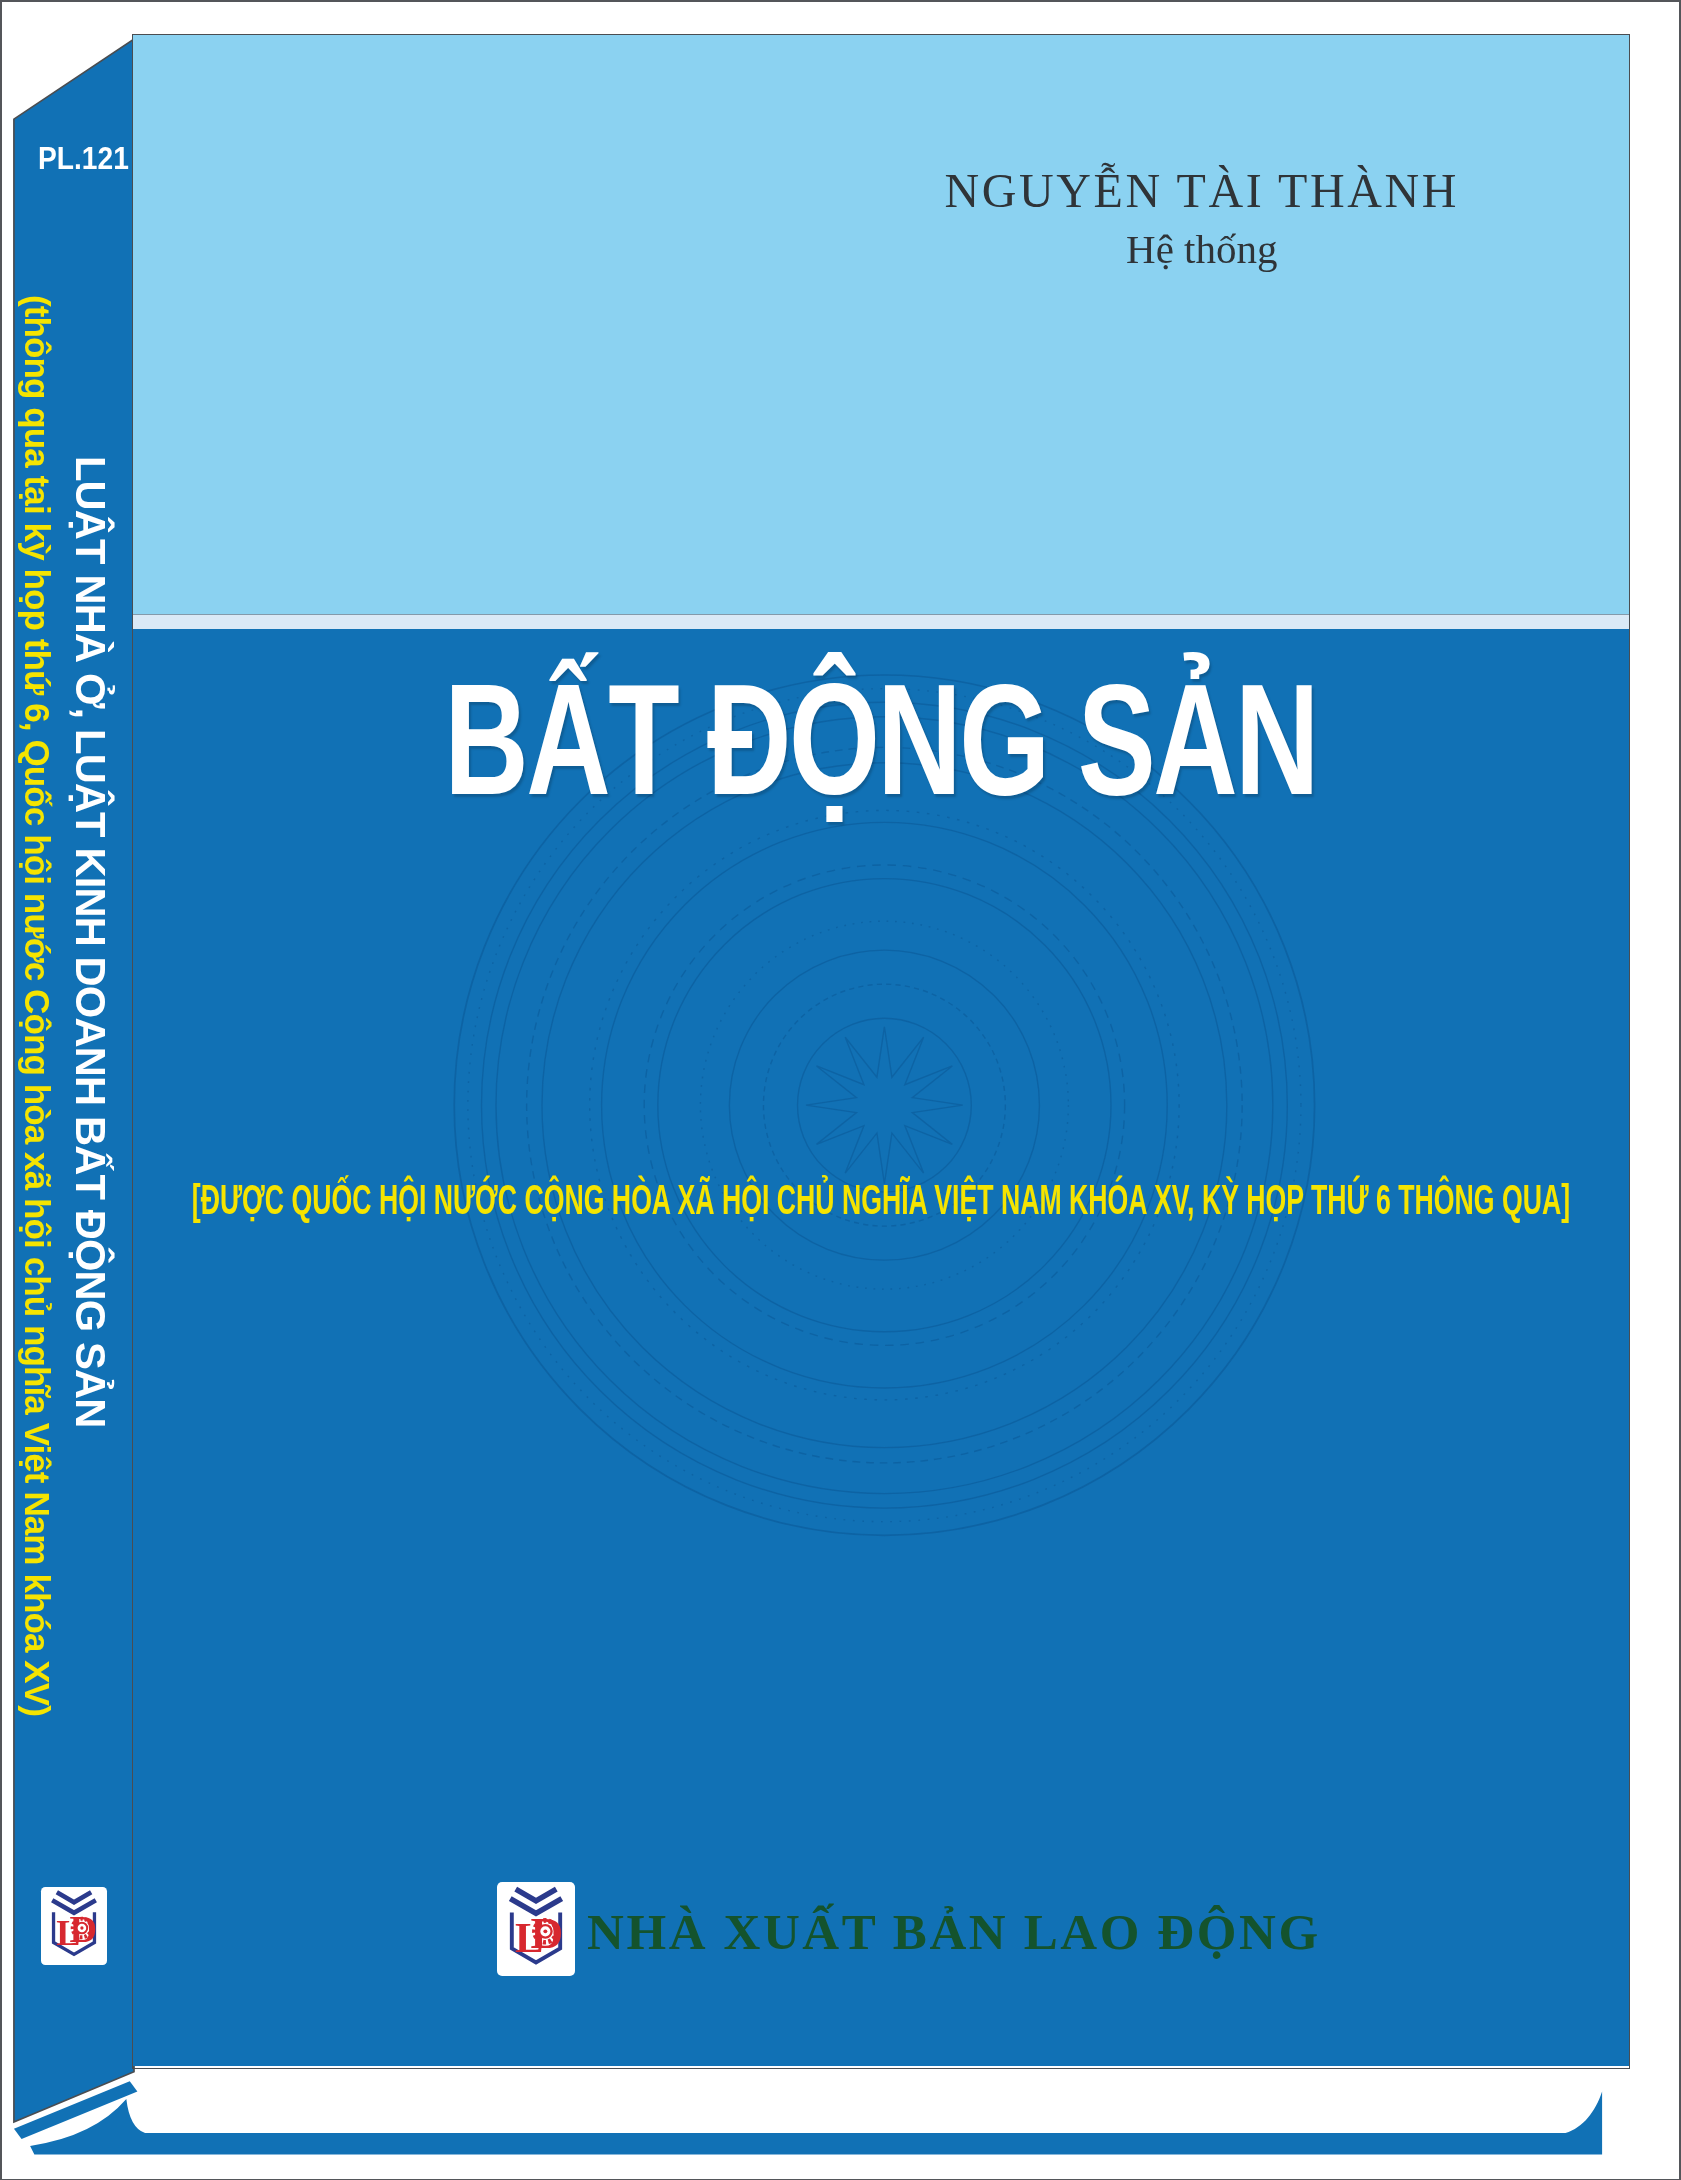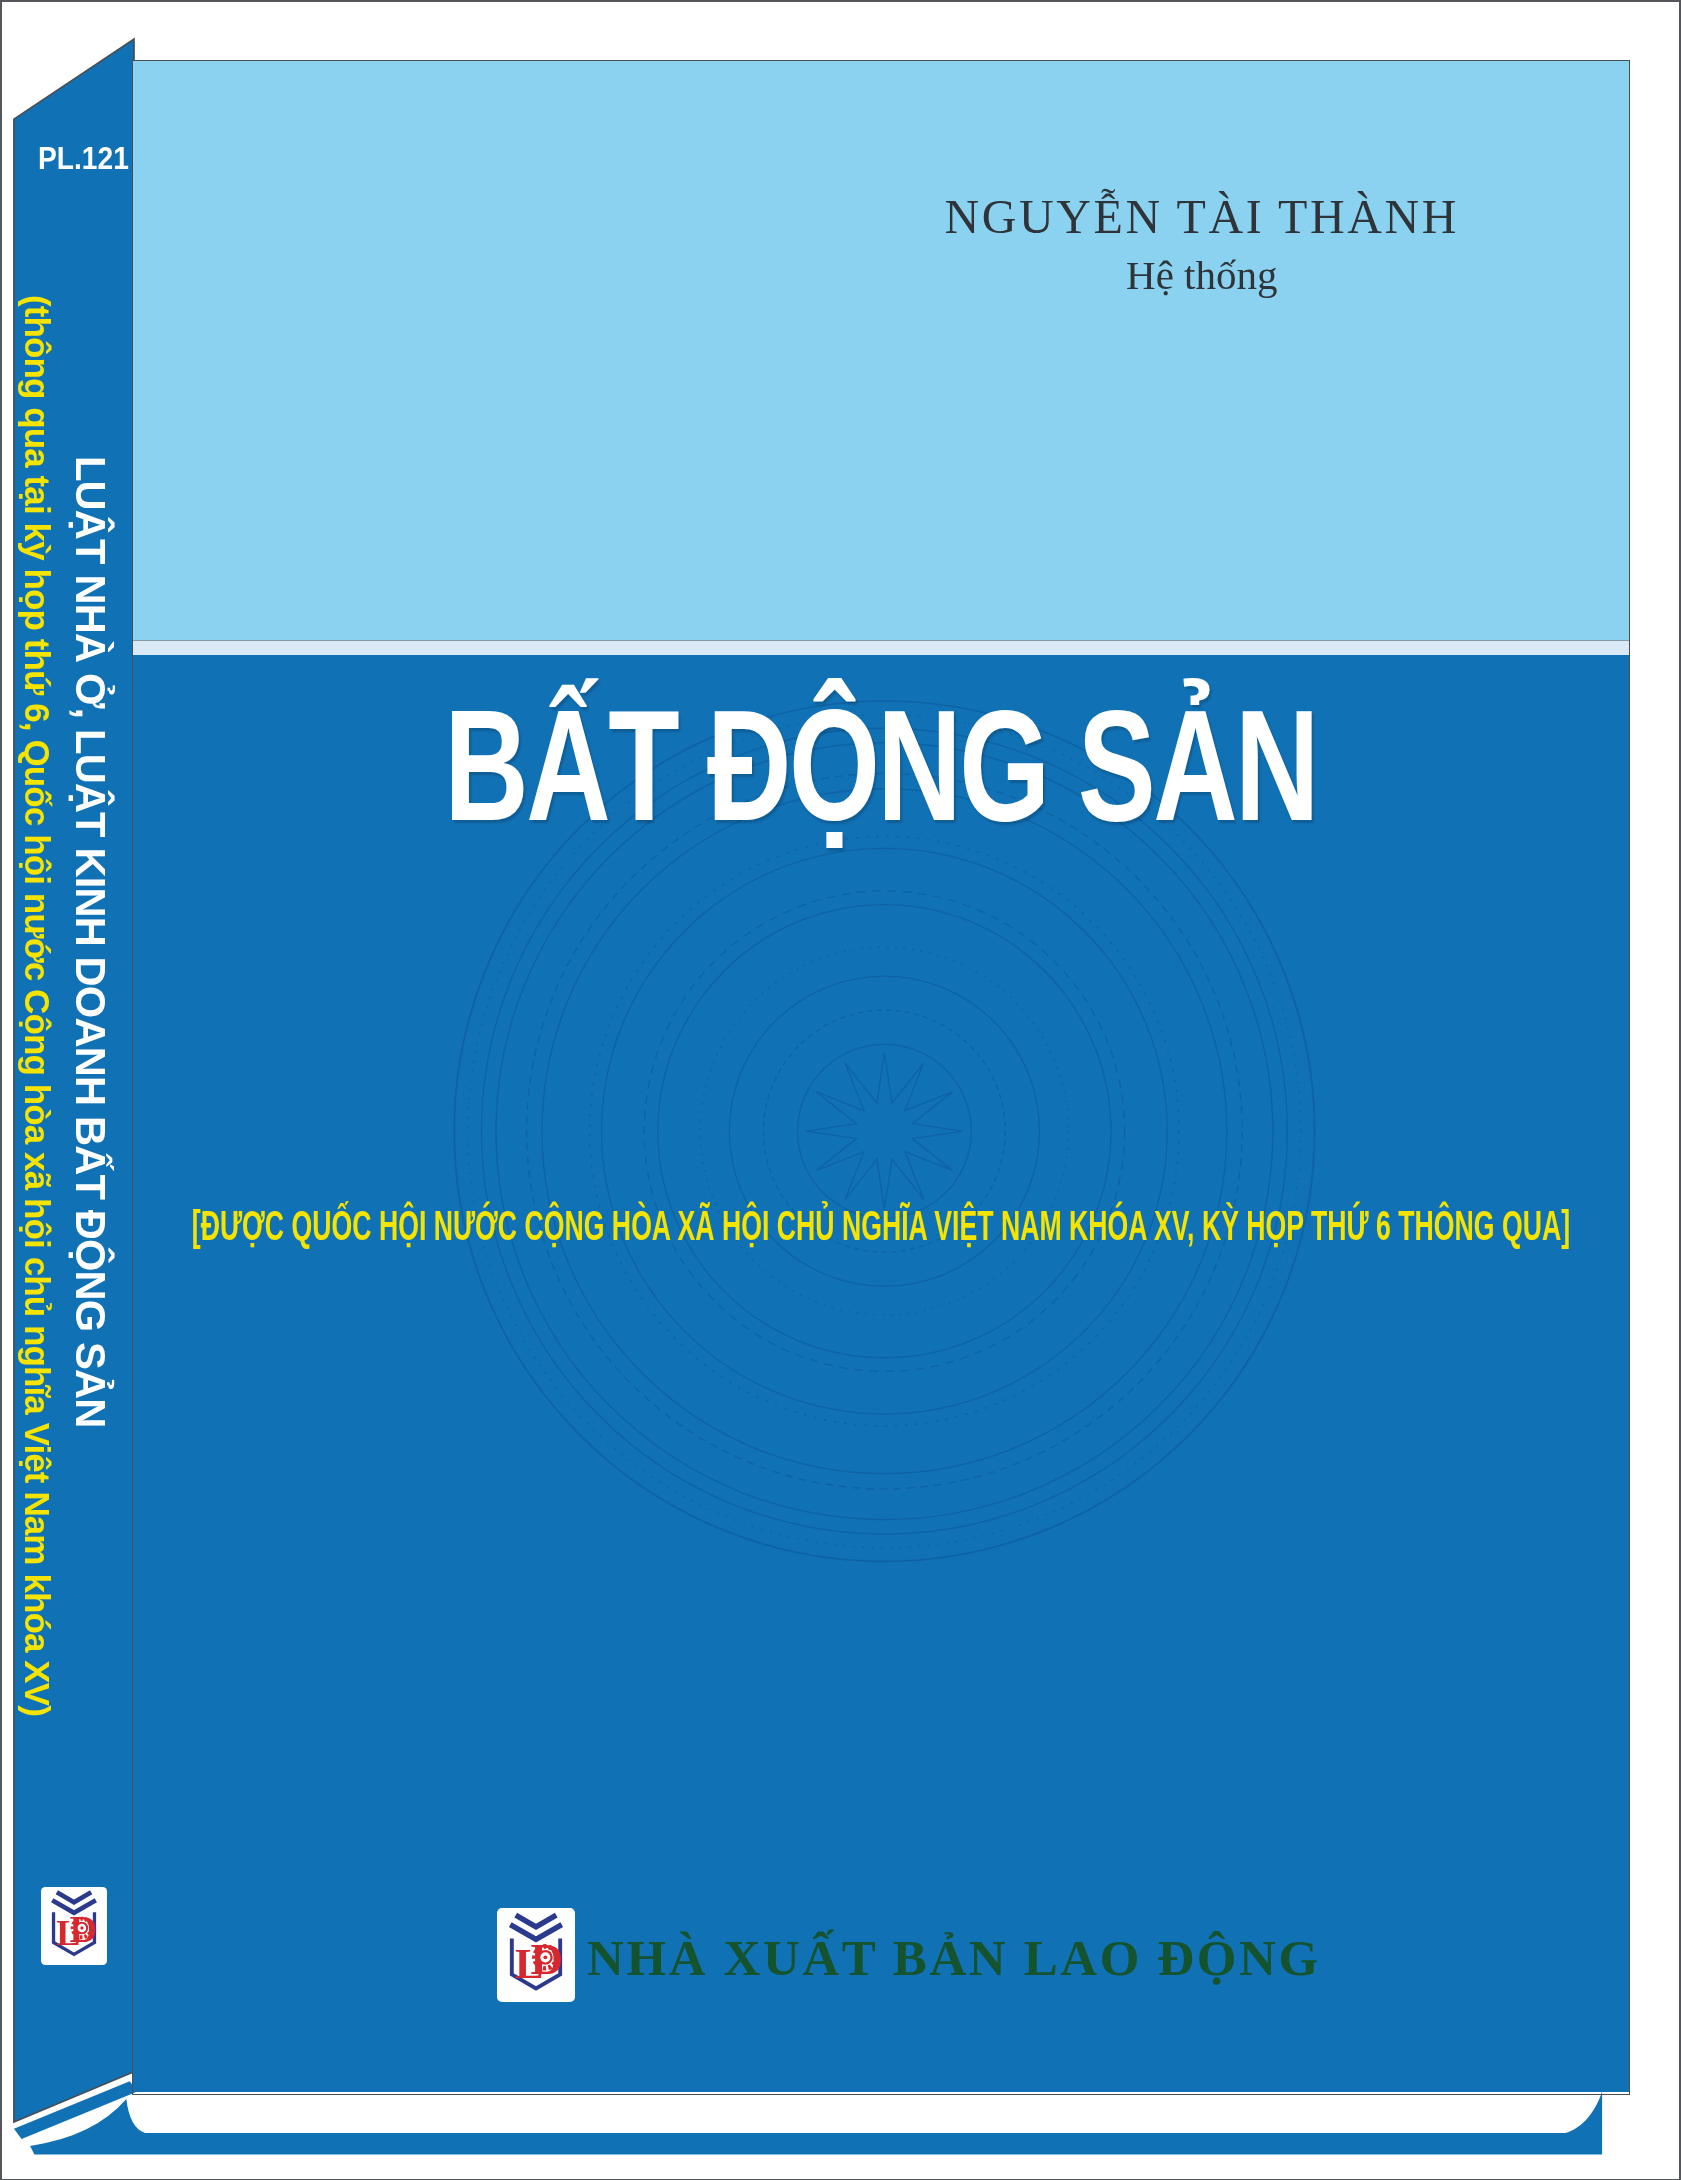--- a/index.html
+++ b/index.html
@@ -22,21 +22,20 @@
     font-family:"Liberation Sans",sans-serif;
   }
   svg.book3d{position:absolute;left:0;top:0;z-index:1;}
 
   
   .cover{
     position:absolute;left:130px;top:32px;
     width:1496px;height:2033px;
     border:1.7px solid var(--outline);
     z-index:2;
-    margin-top:26px;
   }
   .cover-top{
     position:relative;width:100%;height:579px;
     background:var(--sky-blue);
   }
   .author-block{
     position:absolute;right:170px;top:128px;
     text-align:center;color:#2F3438;
     font-family:"Liberation Serif",serif;
   }

